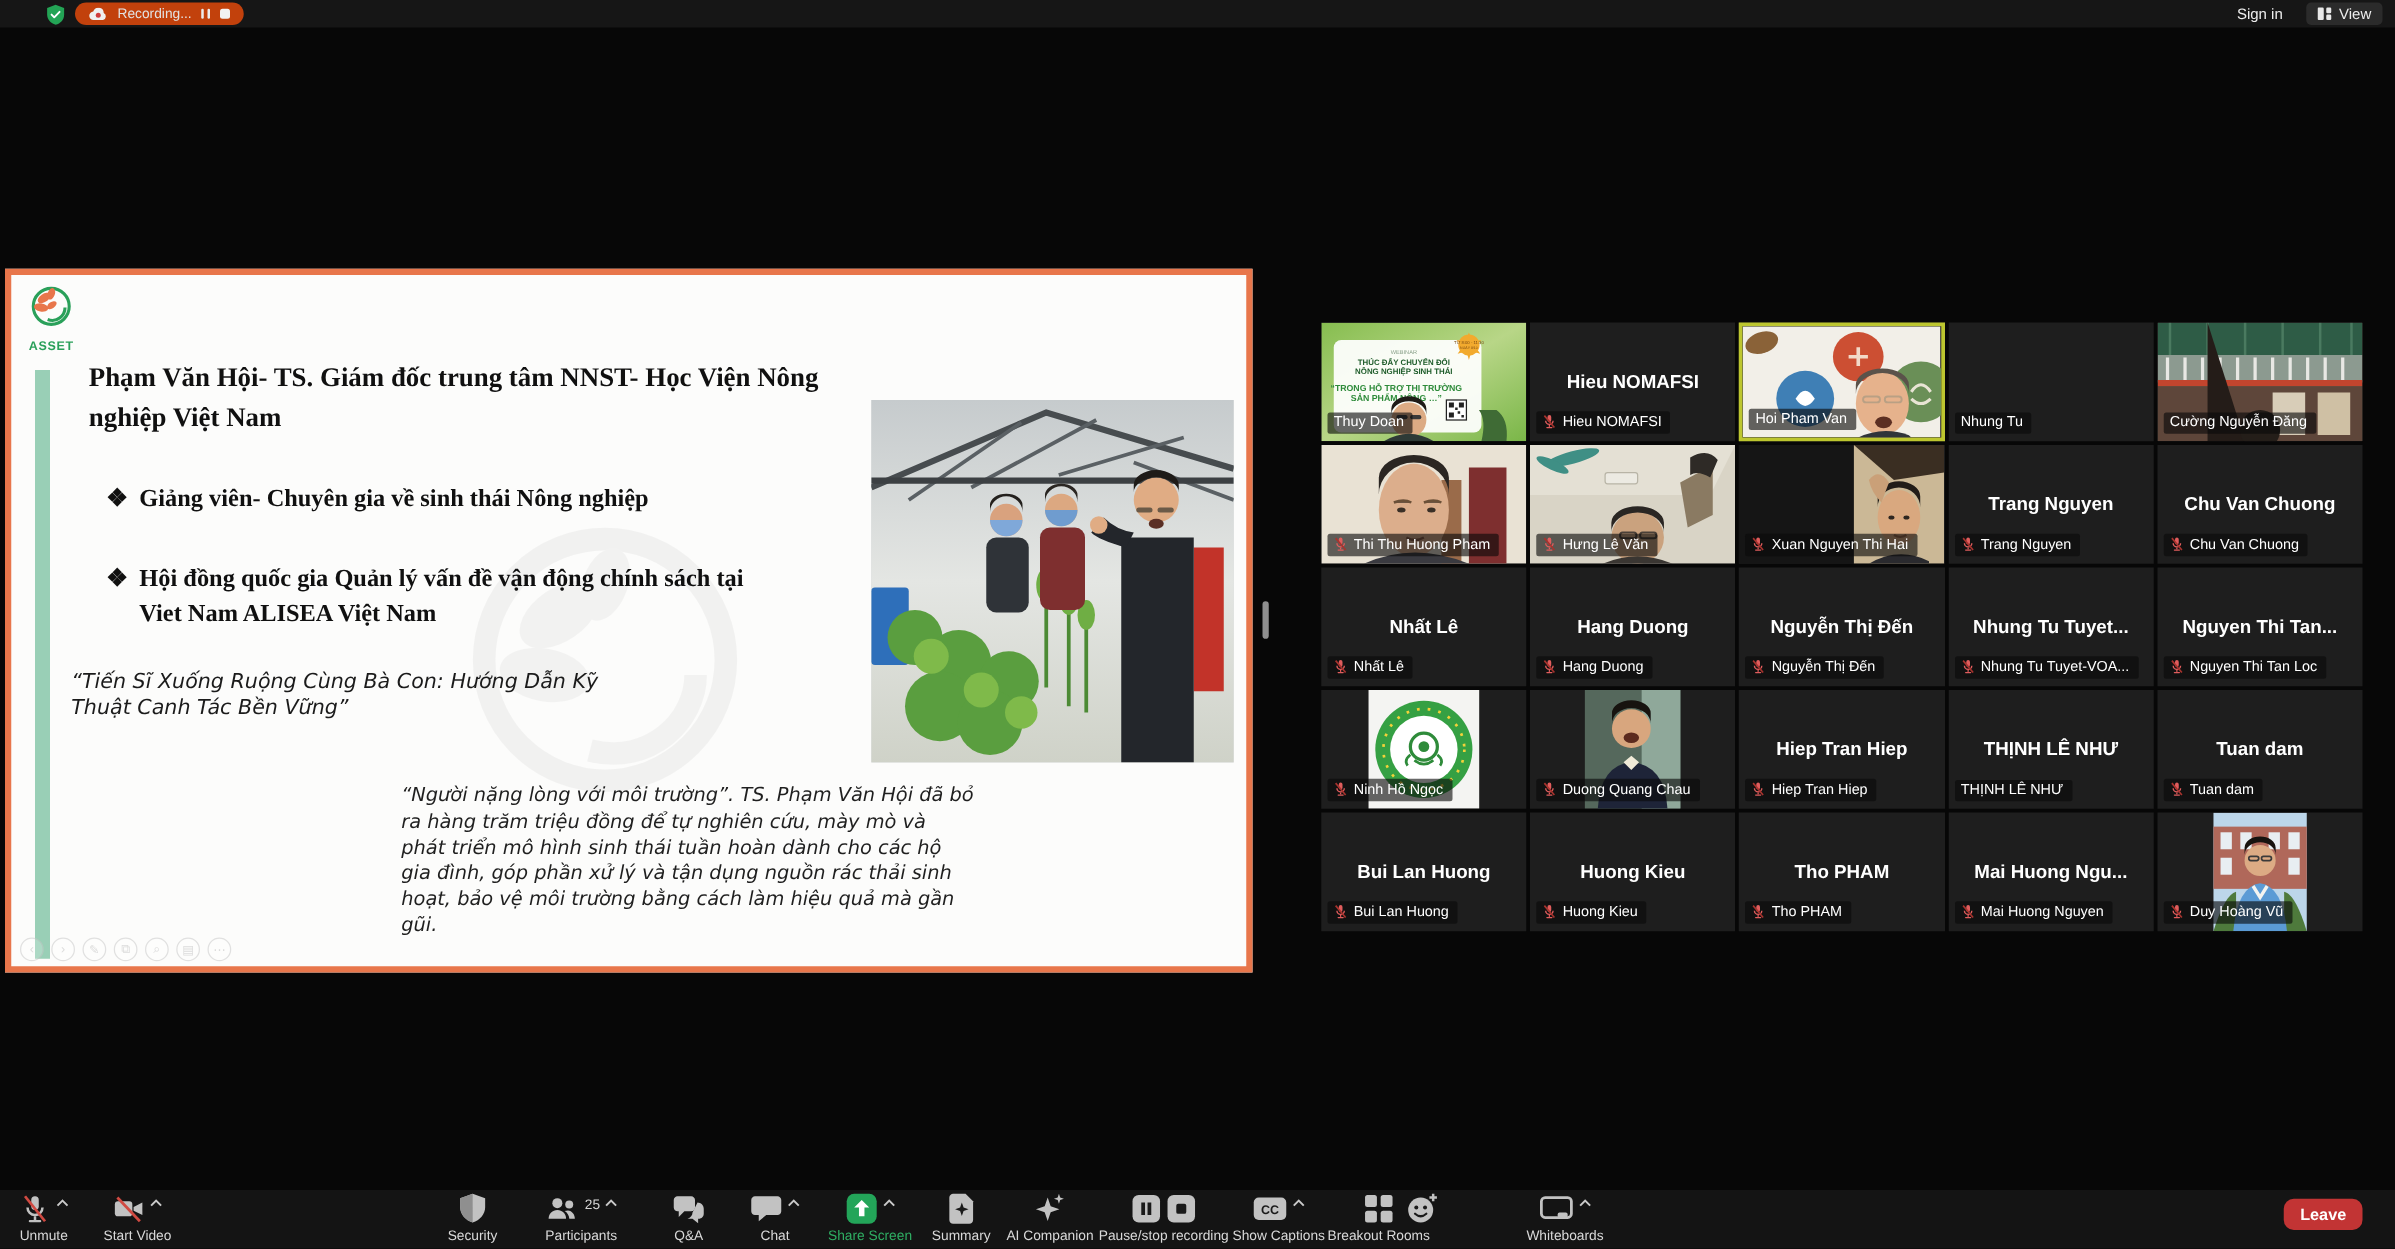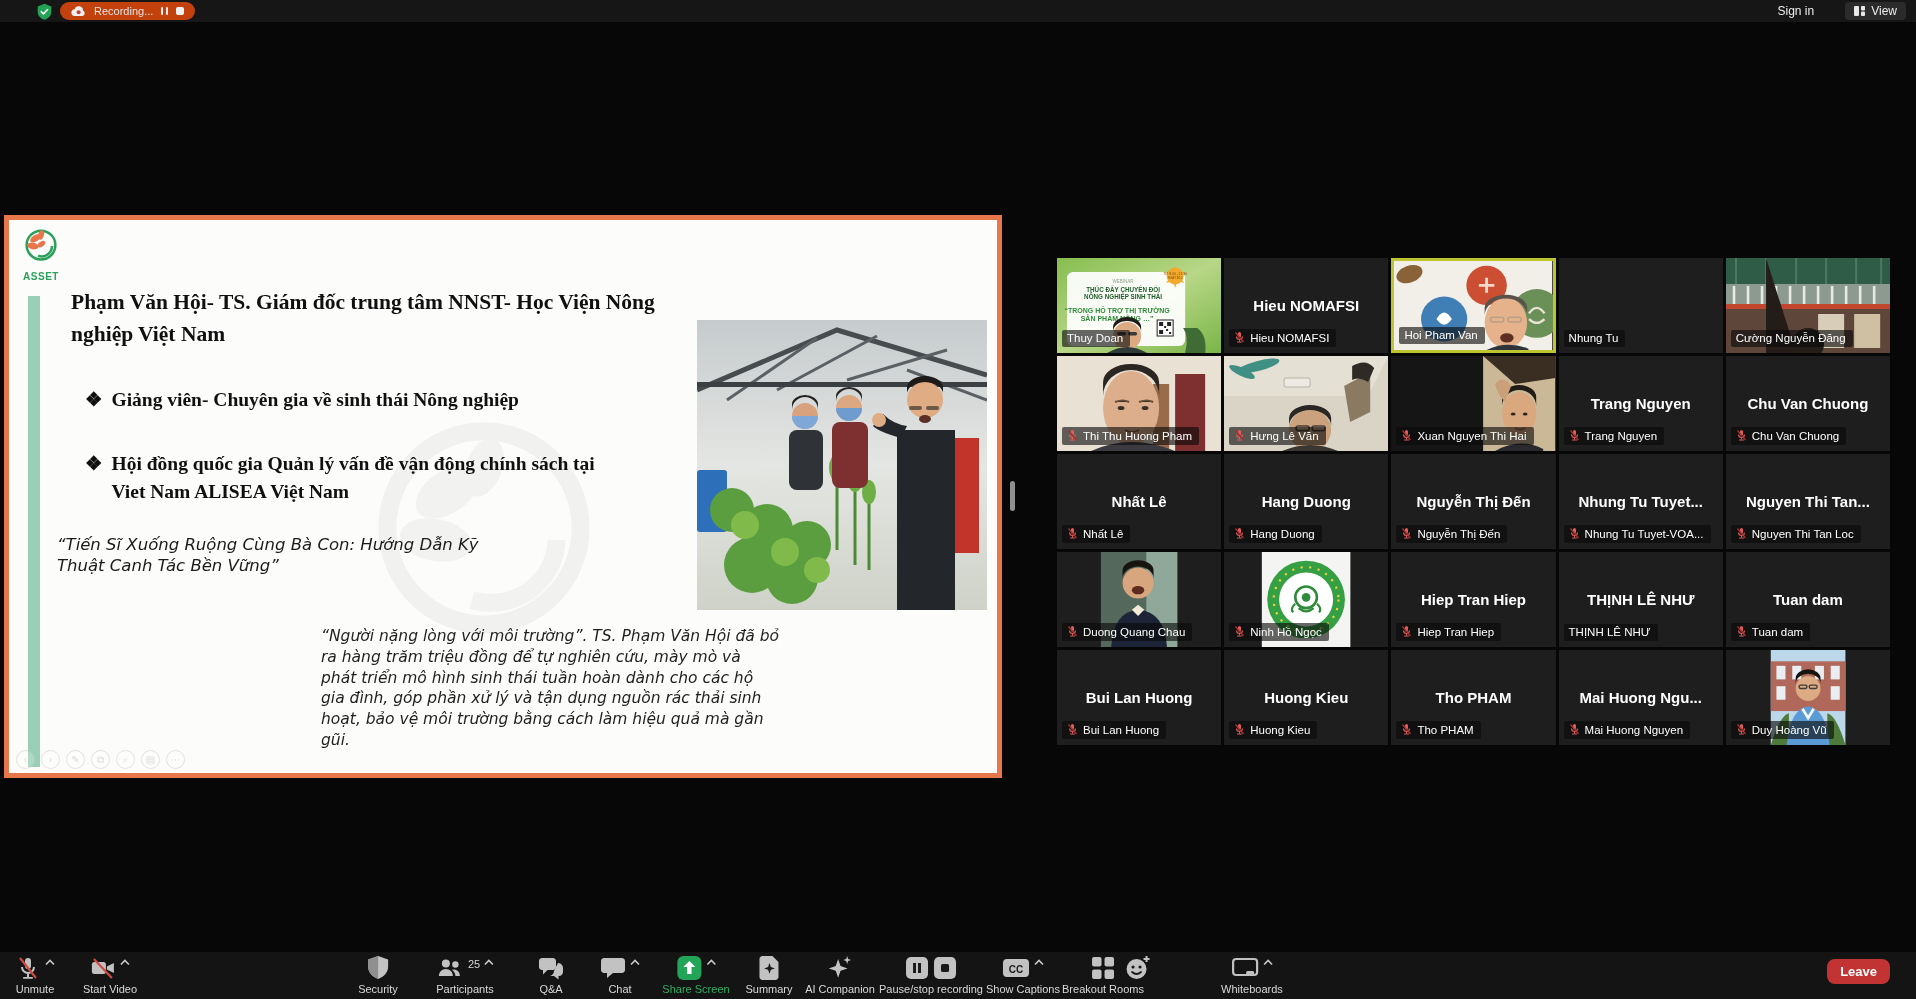--- a/index.html
+++ b/index.html
@@ -6,21 +6,21 @@
   body{width:1916px;height:999px;background:#070707;font-family:"Liberation Sans",sans-serif;position:relative;overflow:hidden;}
 
   
   #topbar{position:absolute;top:0;left:0;width:100%;height:22px;background:#161616;}
   .shield-badge{position:absolute;left:36px;top:3px;width:17px;height:17px;}
   .rec-pill{position:absolute;left:60px;top:2px;height:18px;background:#c2410c;border-radius:9px;display:flex;align-items:center;gap:8px;padding:0 11px;}
   .rec-pill .rec-txt{font-size:11px;color:#e2e2e2;}
   .rec-pause{display:flex;gap:2.5px;}
   .rec-pause i{display:block;width:2px;height:8px;background:#ececec;border-radius:1px;}
   .rec-stop{width:8px;height:8px;background:#f2f2f2;border-radius:2px;}
-  .topbar-right{position:absolute;right:10px;top:1px;display:flex;gap:22px;align-items:center;height:20px;}
+  .topbar-right{position:absolute;right:10px;top:1px;display:flex;gap:10px;align-items:center;height:20px;}
   .tb-btn{font-size:12px;color:#ededed;padding:2px 9px;border-radius:4px;display:flex;align-items:center;gap:5px;}
   .tb-btn.viewbtn{background:#2b2b2b;}
 
   
   #slide{position:absolute;left:4px;top:215px;width:998px;height:563px;background:#fcfcfb;border:5px solid #e8764b;box-sizing:border-box;}
   #slide .logo{position:absolute;left:8px;top:4px;width:48px;text-align:center;}
   #slide .logo .logo-txt{font-size:10px;font-weight:bold;color:#2aa05a;letter-spacing:.5px;margin-top:-3px;}
   .tealbar{position:absolute;left:19px;top:76px;width:12px;height:471px;background:#99cfb6;}
   .s-title{position:absolute;left:62px;top:66px;width:610px;font-family:"Liberation Serif",serif;font-weight:bold;font-size:21.5px;color:#101010;line-height:1.5;}
   .bullet{position:absolute;display:flex;gap:9px;font-family:"Liberation Serif",serif;font-weight:bold;font-size:19.5px;color:#101010;line-height:1.45;}
@@ -506,47 +506,20 @@
             <rect x="6" y="20" width="10" height="2" rx="1"></rect>
           </g>
           <line x1="3" y1="2" x2="19" y2="21" stroke="#a8332e" stroke-width="2.6"></line>
         </svg>
         <span>Nguyen Thi Tan Loc</span>
       </div>
     </div>
     <div class="tile">
       <div class="tile-video">
         <div class="avatar-wrap">
-          <svg width="74" height="92" viewBox="0 0 74 92">
-   <rect width="74" height="92" fill="#55685c"></rect>
-   <rect x="44" y="0" width="30" height="92" fill="#8fa89a"></rect>
-   <circle cx="36" cy="30" r="15" fill="#d8a67e"></circle>
-   <path d="M21 26 a15 12 0 0 1 30 0 v-8 a15 10 0 0 0 -30 0z" fill="#17130f"></path>
-   <ellipse cx="36" cy="37" rx="6" ry="4" fill="#5c2a1e"></ellipse>
-   <path d="M10 92 q2 -34 26 -36 q26 2 28 36z" fill="#1e2438"></path>
-   <path d="M30 56 l6 6 6 -6 -6 -5z" fill="#f0ead8"></path>
- </svg>
-        </div>
-      </div>
-      <div class="tile-label">
-        <svg width="11" height="13" viewBox="0 0 22 24">
-          <g fill="#e05d5d">
-            <rect x="8" y="1" width="6" height="11" rx="3"></rect>
-            <path d="M4 10a7 7 0 0 0 14 0h-2.2a4.8 4.8 0 0 1-9.6 0z"></path>
-            <rect x="10" y="17" width="2" height="3"></rect>
-            <rect x="6" y="20" width="10" height="2" rx="1"></rect>
-          </g>
-          <line x1="3" y1="2" x2="19" y2="21" stroke="#a8332e" stroke-width="2.6"></line>
-        </svg>
-        <span>Duong Quang Chau</span>
-      </div>
-    </div>
-    <div class="tile">
-      <div class="tile-video">
-        <div class="avatar-wrap">
           <svg width="82" height="88" viewBox="0 0 82 88">
    <rect width="82" height="88" fill="#f4f4f2"></rect>
    <circle cx="41" cy="44" r="36" fill="#35a043"></circle>
    <circle cx="41" cy="44" r="25" fill="#fff"></circle>
    <g fill="none" stroke="#f2d23a" stroke-width="2">
               <circle cx="41" cy="44" r="30" stroke-dasharray="2 6"></circle>
             </g>
    <circle cx="41" cy="42" r="10" fill="none" stroke="#2e8b3a" stroke-width="2.4"></circle>
    <path d="M34 52 q7 6 14 0 M31 48 q-5 4 -2 8 M51 48 q5 4 2 8" stroke="#2e8b3a" stroke-width="2" fill="none"></path>
    <circle cx="41" cy="42" r="4" fill="#2e8b3a"></circle>
@@ -557,20 +530,47 @@
         <svg width="11" height="13" viewBox="0 0 22 24">
           <g fill="#e05d5d">
             <rect x="8" y="1" width="6" height="11" rx="3"></rect>
             <path d="M4 10a7 7 0 0 0 14 0h-2.2a4.8 4.8 0 0 1-9.6 0z"></path>
             <rect x="10" y="17" width="2" height="3"></rect>
             <rect x="6" y="20" width="10" height="2" rx="1"></rect>
           </g>
           <line x1="3" y1="2" x2="19" y2="21" stroke="#a8332e" stroke-width="2.6"></line>
         </svg>
         <span>Ninh Hồ Ngọc</span>
+      </div>
+    </div>
+    <div class="tile">
+      <div class="tile-video">
+        <div class="avatar-wrap">
+          <svg width="74" height="92" viewBox="0 0 74 92">
+   <rect width="74" height="92" fill="#55685c"></rect>
+   <rect x="44" y="0" width="30" height="92" fill="#8fa89a"></rect>
+   <circle cx="36" cy="30" r="15" fill="#d8a67e"></circle>
+   <path d="M21 26 a15 12 0 0 1 30 0 v-8 a15 10 0 0 0 -30 0z" fill="#17130f"></path>
+   <ellipse cx="36" cy="37" rx="6" ry="4" fill="#5c2a1e"></ellipse>
+   <path d="M10 92 q2 -34 26 -36 q26 2 28 36z" fill="#1e2438"></path>
+   <path d="M30 56 l6 6 6 -6 -6 -5z" fill="#f0ead8"></path>
+ </svg>
+        </div>
+      </div>
+      <div class="tile-label">
+        <svg width="11" height="13" viewBox="0 0 22 24">
+          <g fill="#e05d5d">
+            <rect x="8" y="1" width="6" height="11" rx="3"></rect>
+            <path d="M4 10a7 7 0 0 0 14 0h-2.2a4.8 4.8 0 0 1-9.6 0z"></path>
+            <rect x="10" y="17" width="2" height="3"></rect>
+            <rect x="6" y="20" width="10" height="2" rx="1"></rect>
+          </g>
+          <line x1="3" y1="2" x2="19" y2="21" stroke="#a8332e" stroke-width="2.6"></line>
+        </svg>
+        <span>Duong Quang Chau</span>
       </div>
     </div>
     <div class="tile">
       <div class="tile-center">Hiep Tran Hiep</div>
       <div class="tile-label">
         <svg width="11" height="13" viewBox="0 0 22 24">
           <g fill="#e05d5d">
             <rect x="8" y="1" width="6" height="11" rx="3"></rect>
             <path d="M4 10a7 7 0 0 0 14 0h-2.2a4.8 4.8 0 0 1-9.6 0z"></path>
             <rect x="10" y="17" width="2" height="3"></rect>

